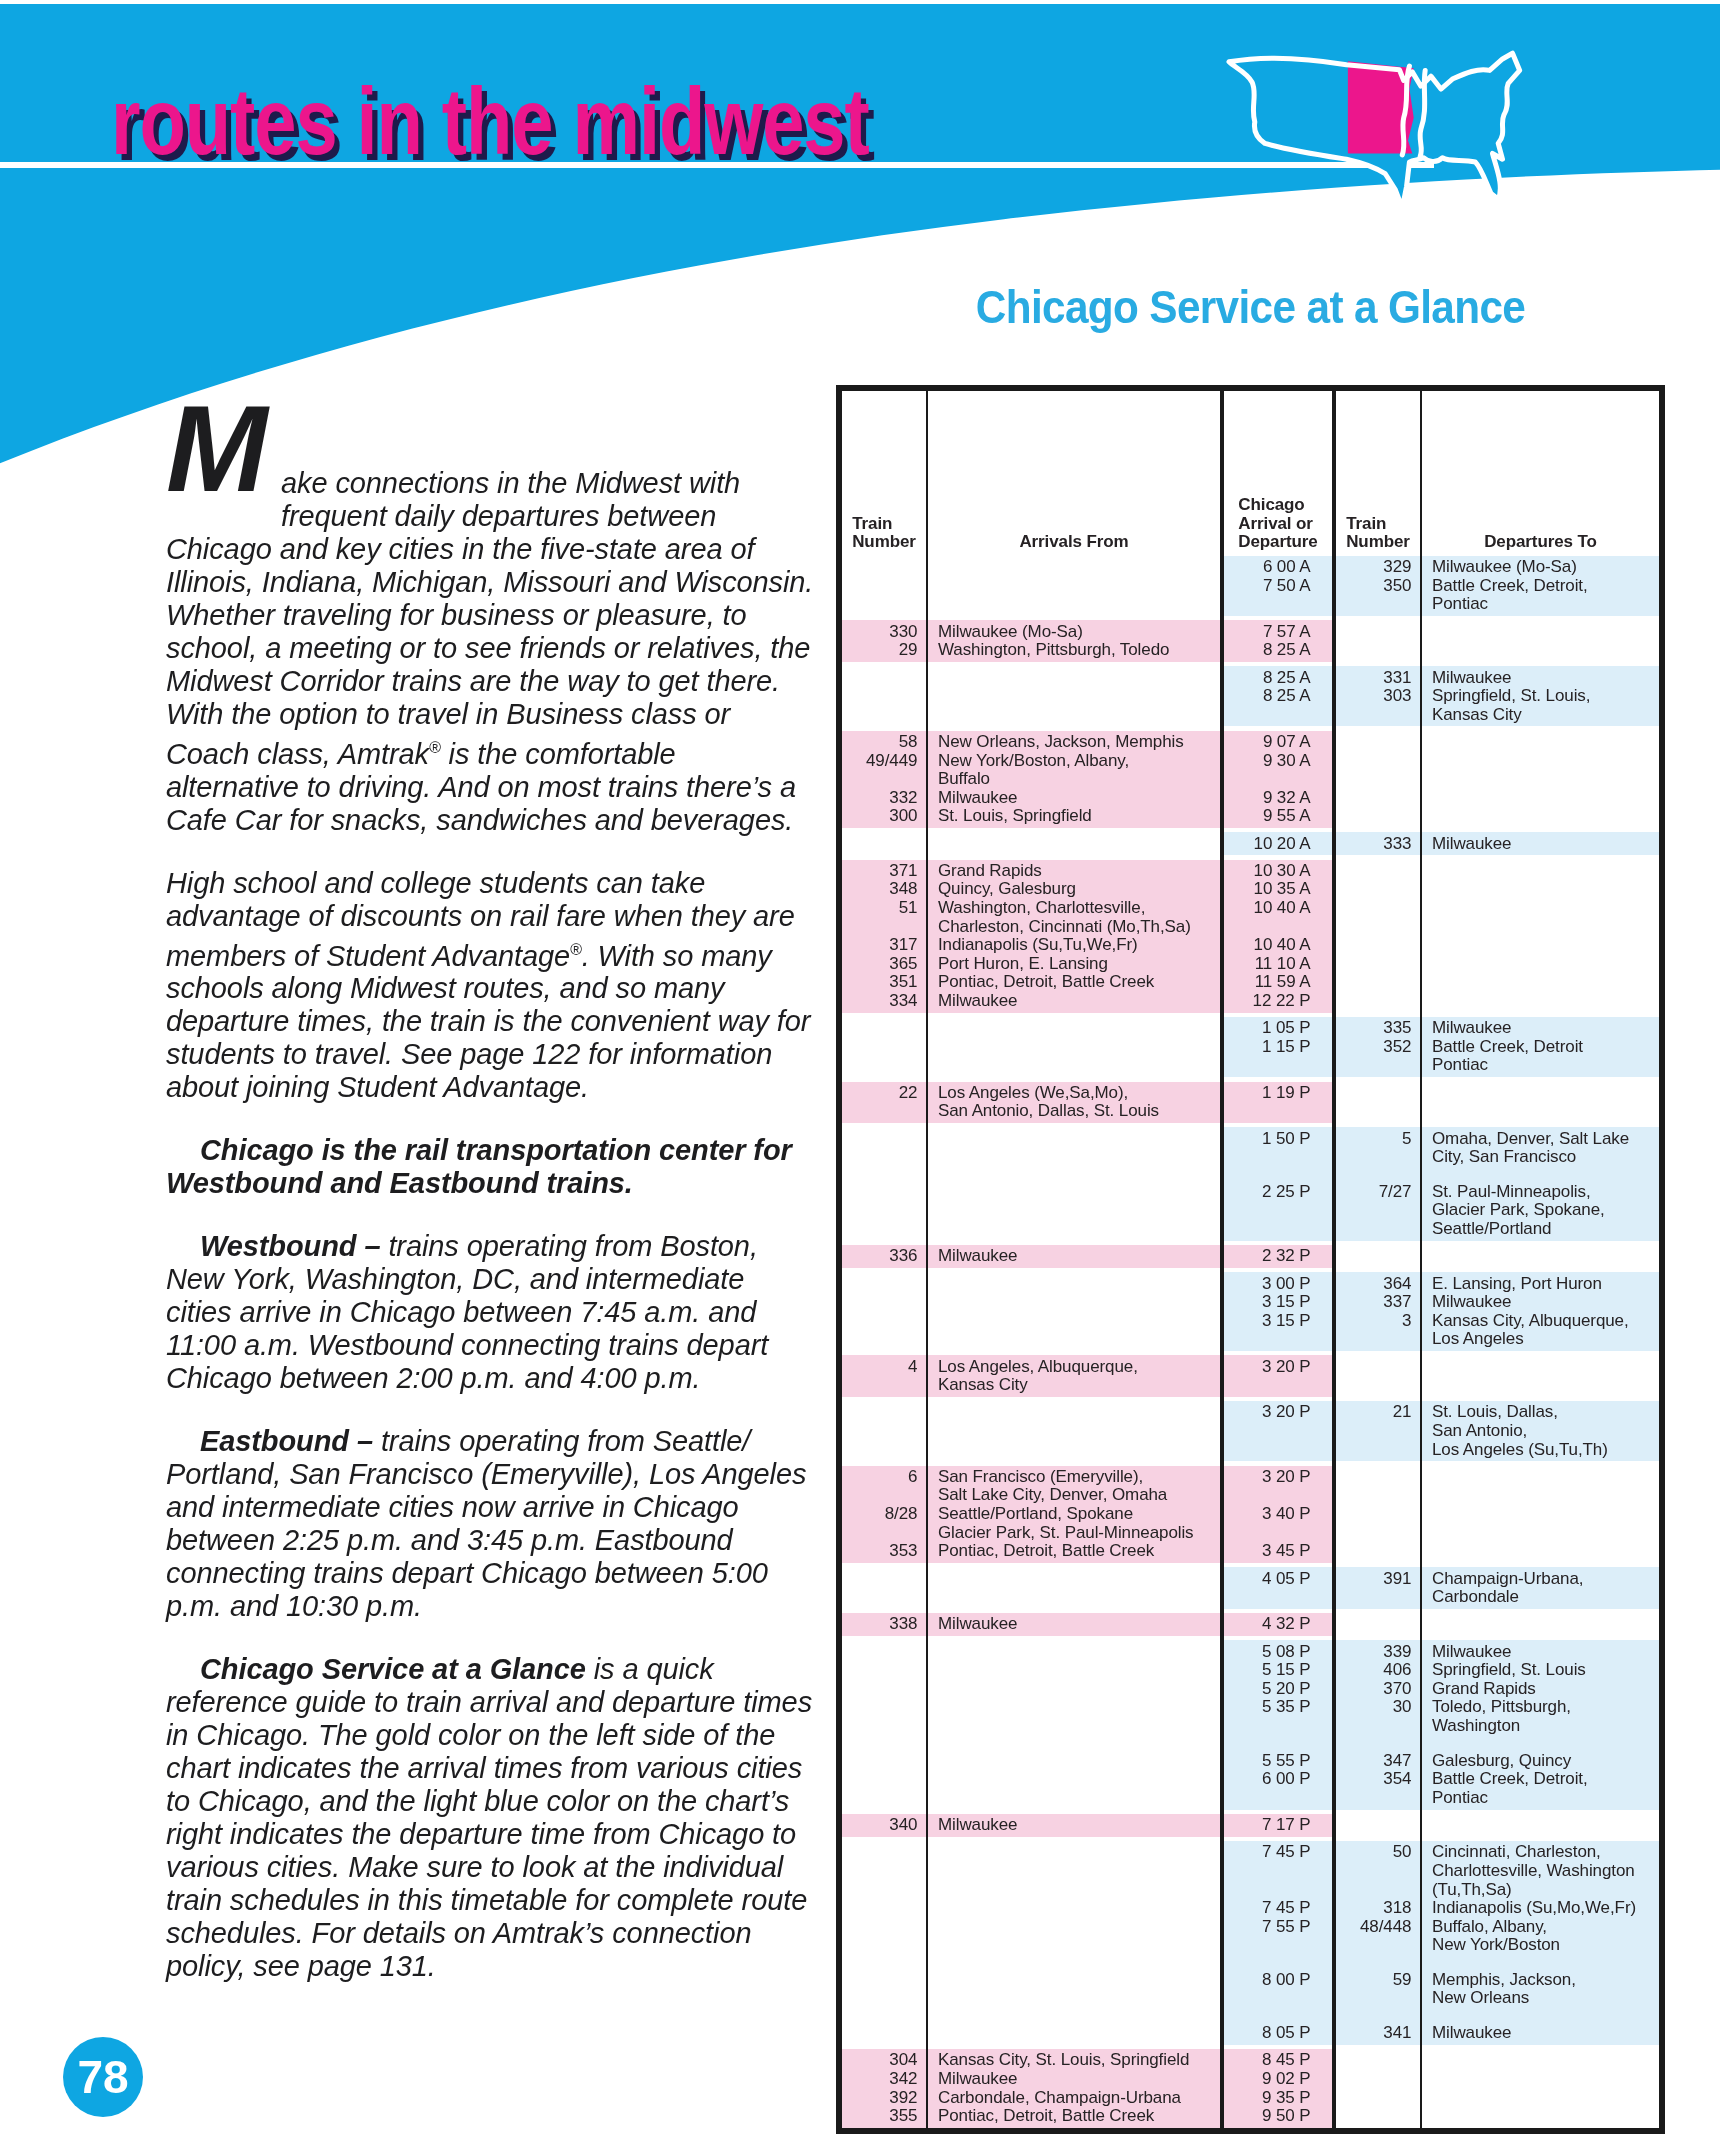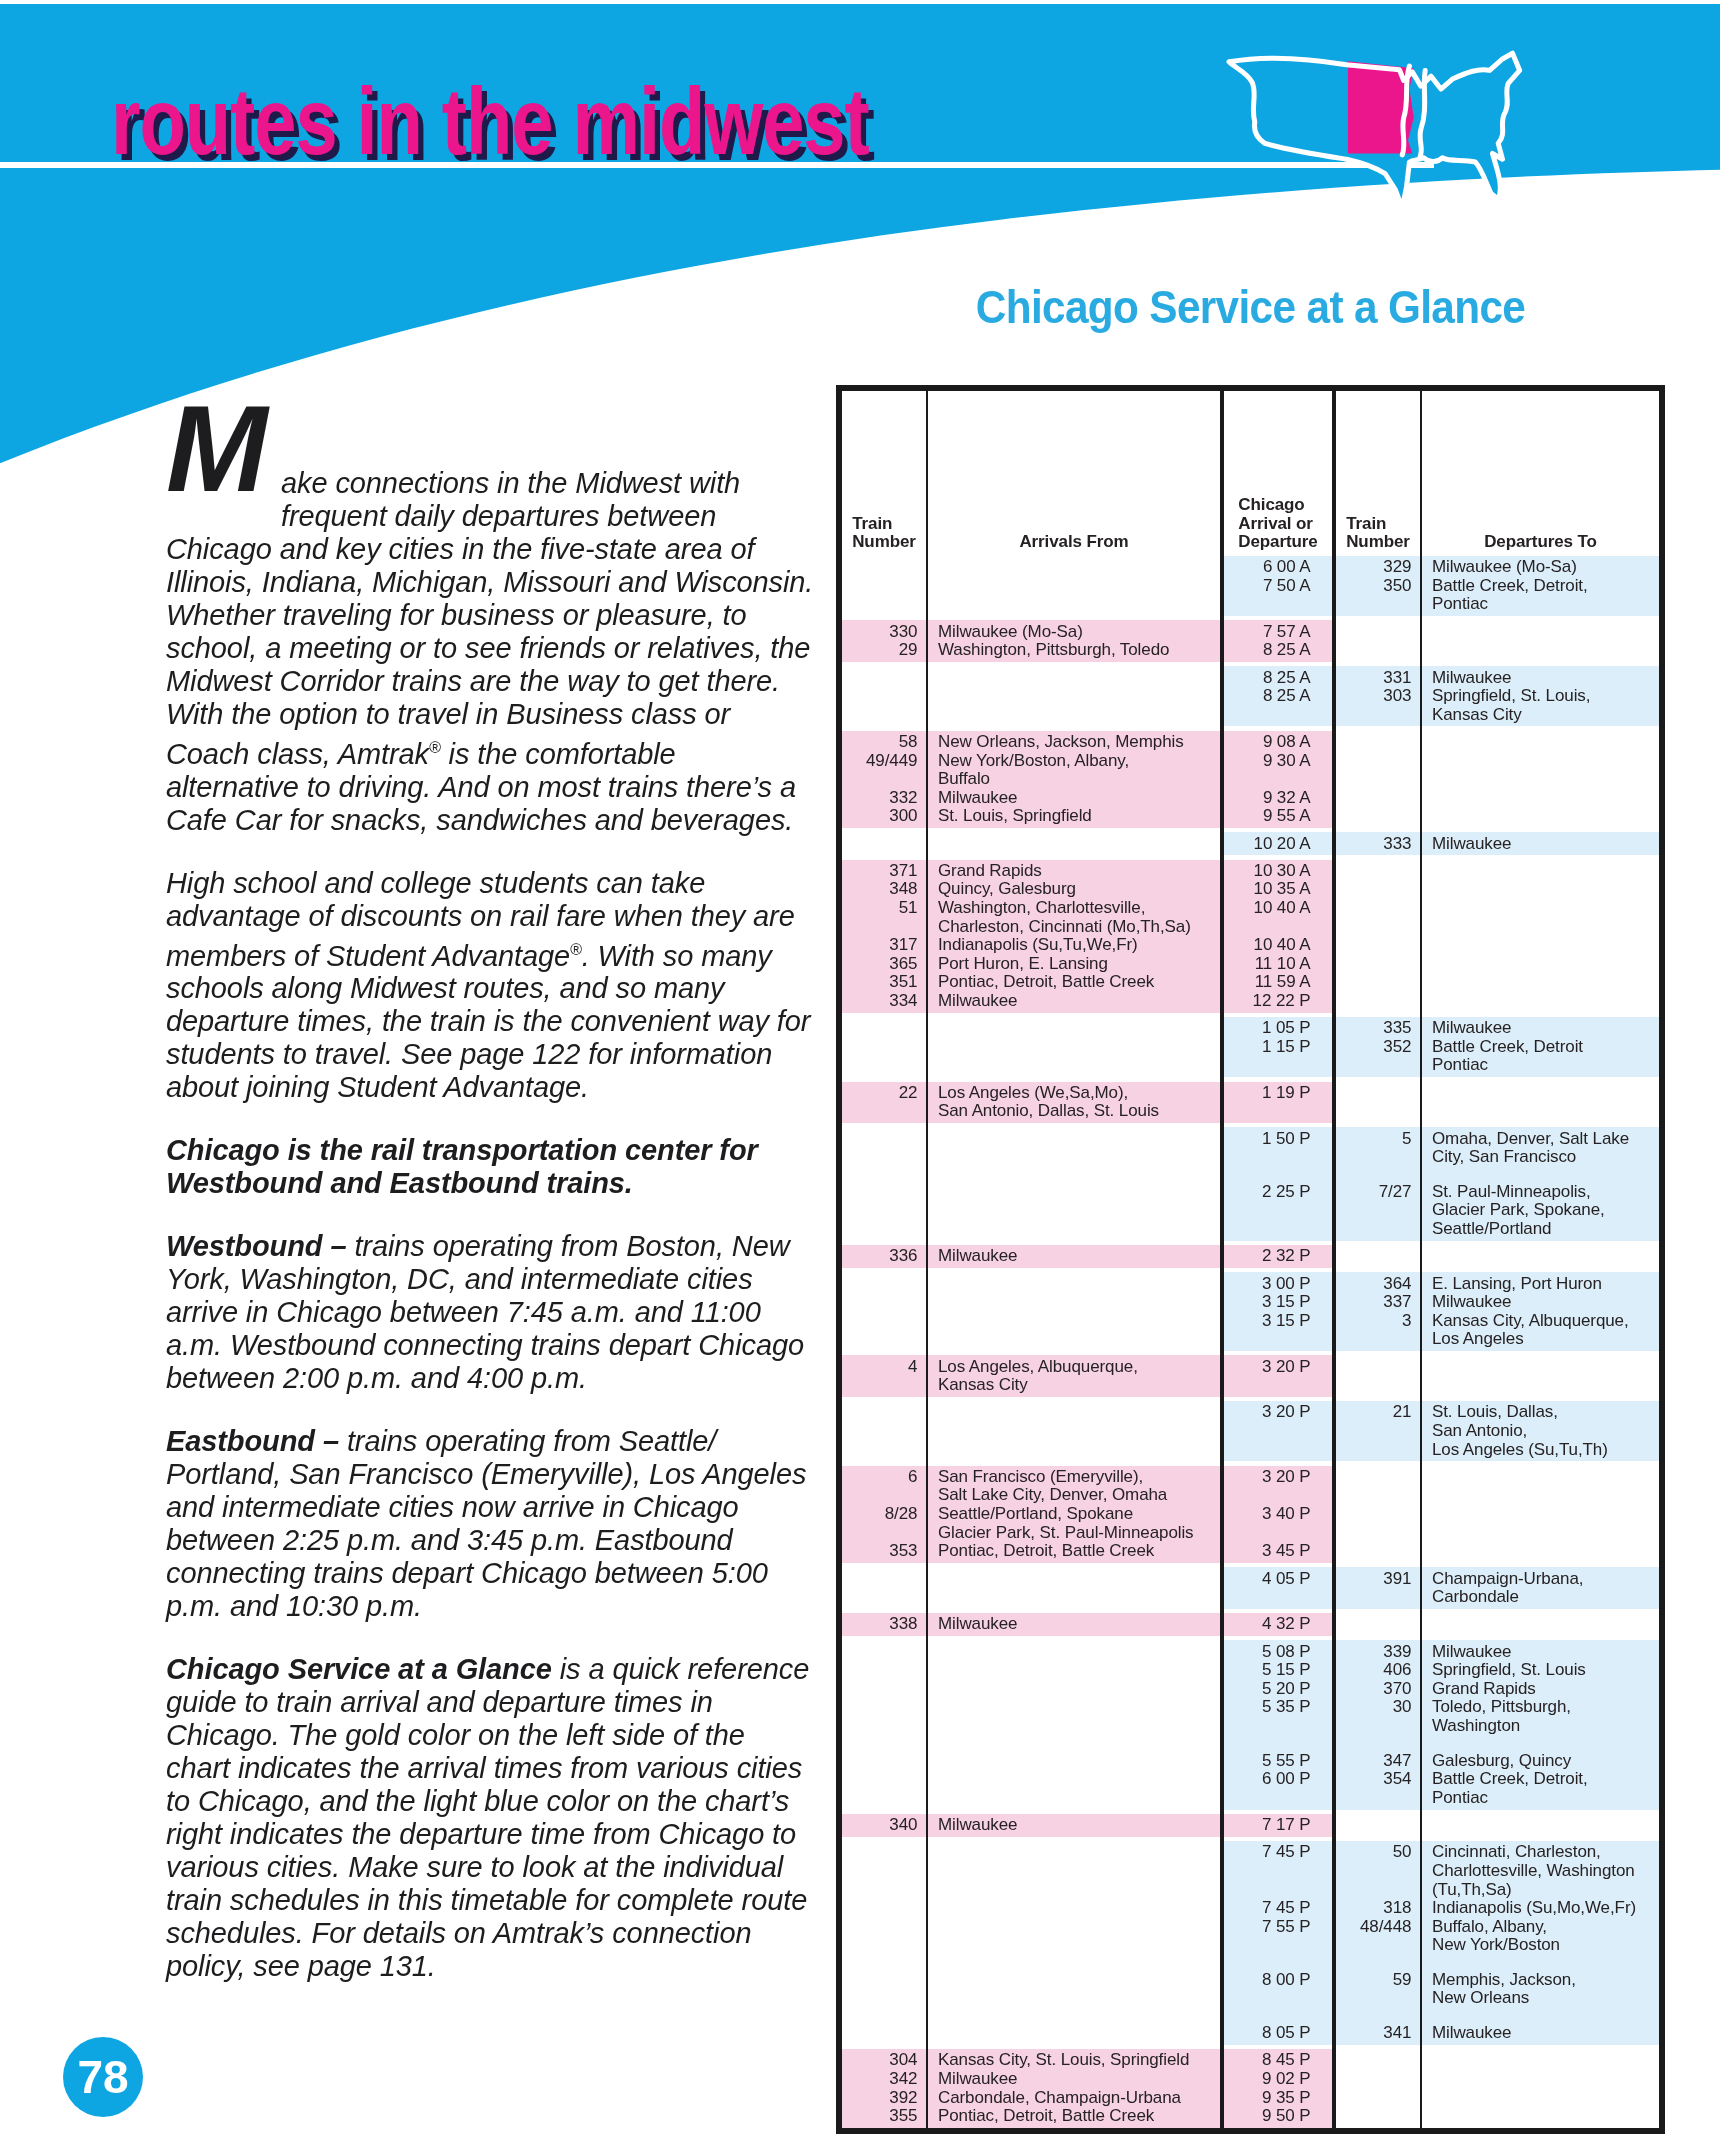--- a/index.html
+++ b/index.html
@@ -15,21 +15,21 @@
   .us-map { position:absolute; left:1219px; top:42px; width:315px; height:172px; }
 
   
   .glance-title { position:absolute; left:836px; top:280px; width:829px; text-align:center;
                   font-size:46px; font-weight:bold; color:#29abe2; transform:scaleX(0.92); letter-spacing:-0.7px; }
 
   
   .body-col { position:absolute; left:166px; top:467px; width:650px; font-style:italic;
               font-size:29px; line-height:33px; letter-spacing:-0.1px; color:#1d1d1f; }
   .body-col p { margin:0 0 30px 0; }
-  .body-col .bold { font-weight:bold; }
+  .body-col .bold { font-weight:bold;margin-left:34px; }
   .body-col .sup { font-size:55%; vertical-align:super; }
   .dropcap { float:left; position:relative; width:115px; height:36px; }
   .dropcap span { position:absolute; left:0; bottom:-7.2px; font-size:122px; line-height:1; font-weight:bold; font-style:italic; }
 
   
   .page-badge { position:absolute; left:63px; top:2037px; width:80px; height:80px; border-radius:50%;
                 background:#0ea6e2; color:#ffffff; font-weight:bold; font-size:46px;
                 display:flex; align-items:center; justify-content:center; }
 
   
@@ -156,21 +156,21 @@
       <div class="trow spacer">
         <div class="cell c1"></div>
         <div class="cell c2"></div>
         <div class="cell c3"></div>
         <div class="cell c4"></div>
         <div class="cell c5"></div>
       </div>
       <div class="trow band-arr band-pad-top">
         <div class="cell c1">58</div>
         <div class="cell c2">New Orleans, Jackson, Memphis</div>
-        <div class="cell c3">9 08 A</div>
+        <div class="cell c3">9 07 A</div>
         <div class="cell c4"></div>
         <div class="cell c5"></div>
       </div>
       <div class="trow band-arr">
         <div class="cell c1">49/449</div>
         <div class="cell c2">New York/Boston, Albany,
 Buffalo</div>
         <div class="cell c3">9 30 A</div>
         <div class="cell c4"></div>
         <div class="cell c5"></div>

